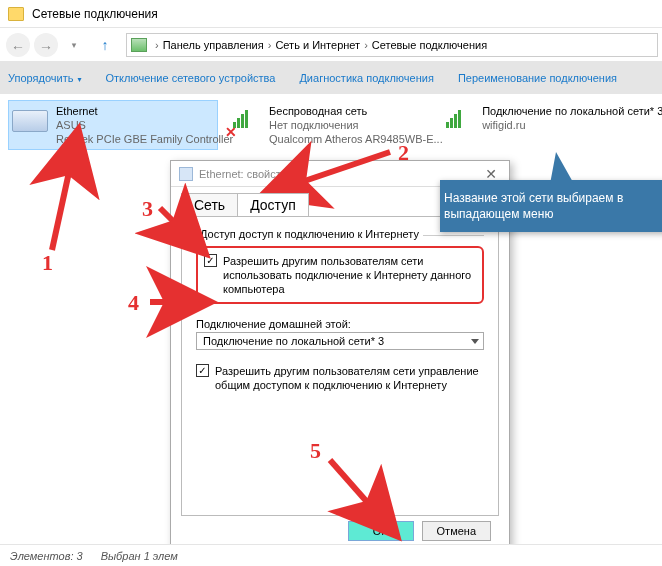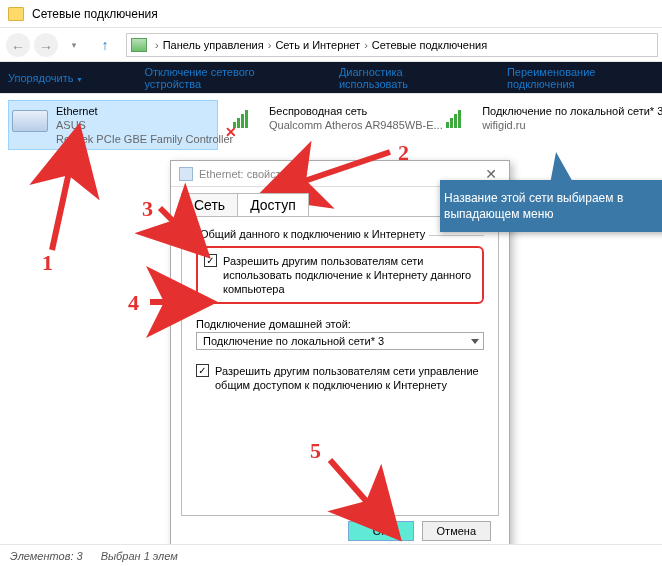--- a/index.html
+++ b/index.html
@@ -13,21 +13,21 @@
   
   .navbar { height: 34px; display: flex; align-items: center; padding: 0 4px; border-bottom: 1px solid #e5e5e5; }
   .nav-arrow { width: 24px; height: 24px; border-radius: 50%; background: #f0f0f0; color: #888; display: flex; align-items: center; justify-content: center; font-size: 14px; margin: 0 2px; }
   .nav-up { width: 22px; height: 22px; color: #1979ca; display: flex; align-items: center; justify-content: center; font-size: 14px; margin: 0 6px; }
   .breadcrumb { flex: 1; height: 24px; border: 1px solid #ccc; display: flex; align-items: center; padding: 0 4px; margin-left: 4px; }
   .bc-icon { width: 16px; height: 14px; background: linear-gradient(#b8e0b8,#6cc06c); border: 1px solid #5aa05a; margin-right: 4px; }
   .bc-sep { color: #666; margin: 0 4px; }
   .bc-item { color: #000; }
   
   
-  .toolbar { height: 32px; display: flex; align-items: center; padding: 0 8px; border-bottom: 1px solid #e5e5e5; background: #0f172a; gap: 39px; }
+  .toolbar { height: 32px; display: flex; align-items: center; padding: 0 8px; border-bottom: 1px solid #e5e5e5; background: #e5e5e5; }
   .tb-item { color: #1979ca; margin-right: 24px; cursor: default; position: relative; }
   .tb-item.first::after { content: "▾"; font-size: 8px; margin-left: 4px; color: #1979ca; }
   
   
   .net-area { position: relative; padding: 6px 8px 0 8px; white-space: nowrap; }
   .net-item { display: inline-block; vertical-align: top; width: 210px; padding: 4px; }
   .net-item.selected { background: #cce8ff; border: 1px solid #99d1ff; padding: 3px; }
   .net-row { display: flex; align-items: flex-start; }
   .net-icon { flex: 0 0 40px; height: 36px; position: relative; margin-right: 4px; }
   .net-eth { width: 36px; height: 22px; background: linear-gradient(#e8f0fa,#b8cde8); border: 1px solid #8aa8c8; border-radius: 2px; margin-top: 6px; }
@@ -94,21 +94,21 @@
     <span class="bc-sep">›</span>
     <span class="bc-item">Сеть и Интернет</span>
     <span class="bc-sep">›</span>
     <span class="bc-item">Сетевые подключения</span>
   </div>
 </div>
 
 <div class="toolbar">
   <span class="tb-item first">Упорядочить</span>
   <span class="tb-item">Отключение сетевого устройства</span>
-  <span class="tb-item">Диагностика использовать</span>
+  <span class="tb-item">Диагностика подключения</span>
   <span class="tb-item">Переименование подключения</span>
 </div>
 
 <div class="net-area">
   <div class="net-item selected">
     <div class="net-row">
       <div class="net-icon">
           <div class="net-eth"></div>
         </div>
       <div class="net-labels">
@@ -121,20 +121,21 @@
   <div class="net-item">
     <div class="net-row">
       <div class="net-icon">
         <span class="net-redx">✕</span>
         <div class="net-wifi">
           <span class="net-wifi-bar" style="height:6px"></span><span class="net-wifi-bar" style="height:10px"></span><span class="net-wifi-bar" style="height:14px"></span><span class="net-wifi-bar" style="height:18px"></span>
         </div>
       </div>
       <div class="net-labels">
         <div class="net-name">Беспроводная сеть</div>
+        <div class="net-sub">Нет подключения</div>
         <div class="net-sub">Qualcomm Atheros AR9485WB-E...</div>
       </div>
     </div>
   </div>
   <div class="net-item" style="width:190px">
     <div class="net-row">
       <div class="net-icon">
         <div class="net-wifi">
           <span class="net-wifi-bar" style="height:6px"></span><span class="net-wifi-bar" style="height:10px"></span><span class="net-wifi-bar" style="height:14px"></span><span class="net-wifi-bar" style="height:18px"></span>
         </div>
@@ -152,21 +153,21 @@
     <div class="dlg-title-icon"></div>
     <div class="dlg-title-text">Ethernet: свойства</div>
     <div class="dlg-close">✕</div>
   </div>
   <div class="tabstrip">
     <div class="tab">Сеть</div>
     <div class="tab active">Доступ</div>
   </div>
   <div class="tabpanel">
     <div class="groupbox-line">
-        <span class="groupbox-title">Общий данного к подключению к Интернету</span>
+        <span class="groupbox-title">Доступ доступ к подключению к Интернету</span>
       </div>
 
     <div class="redcircle">
       <div class="chkrow">
         <div class="chk checked"></div>
         <div class="chktext">Разрешить другим пользователям сети использовать подключение к Интернету данного компьютера</div>
       </div>
     </div>
 
     <div style="margin-top:14px">Подключение домашней этой:</div>

